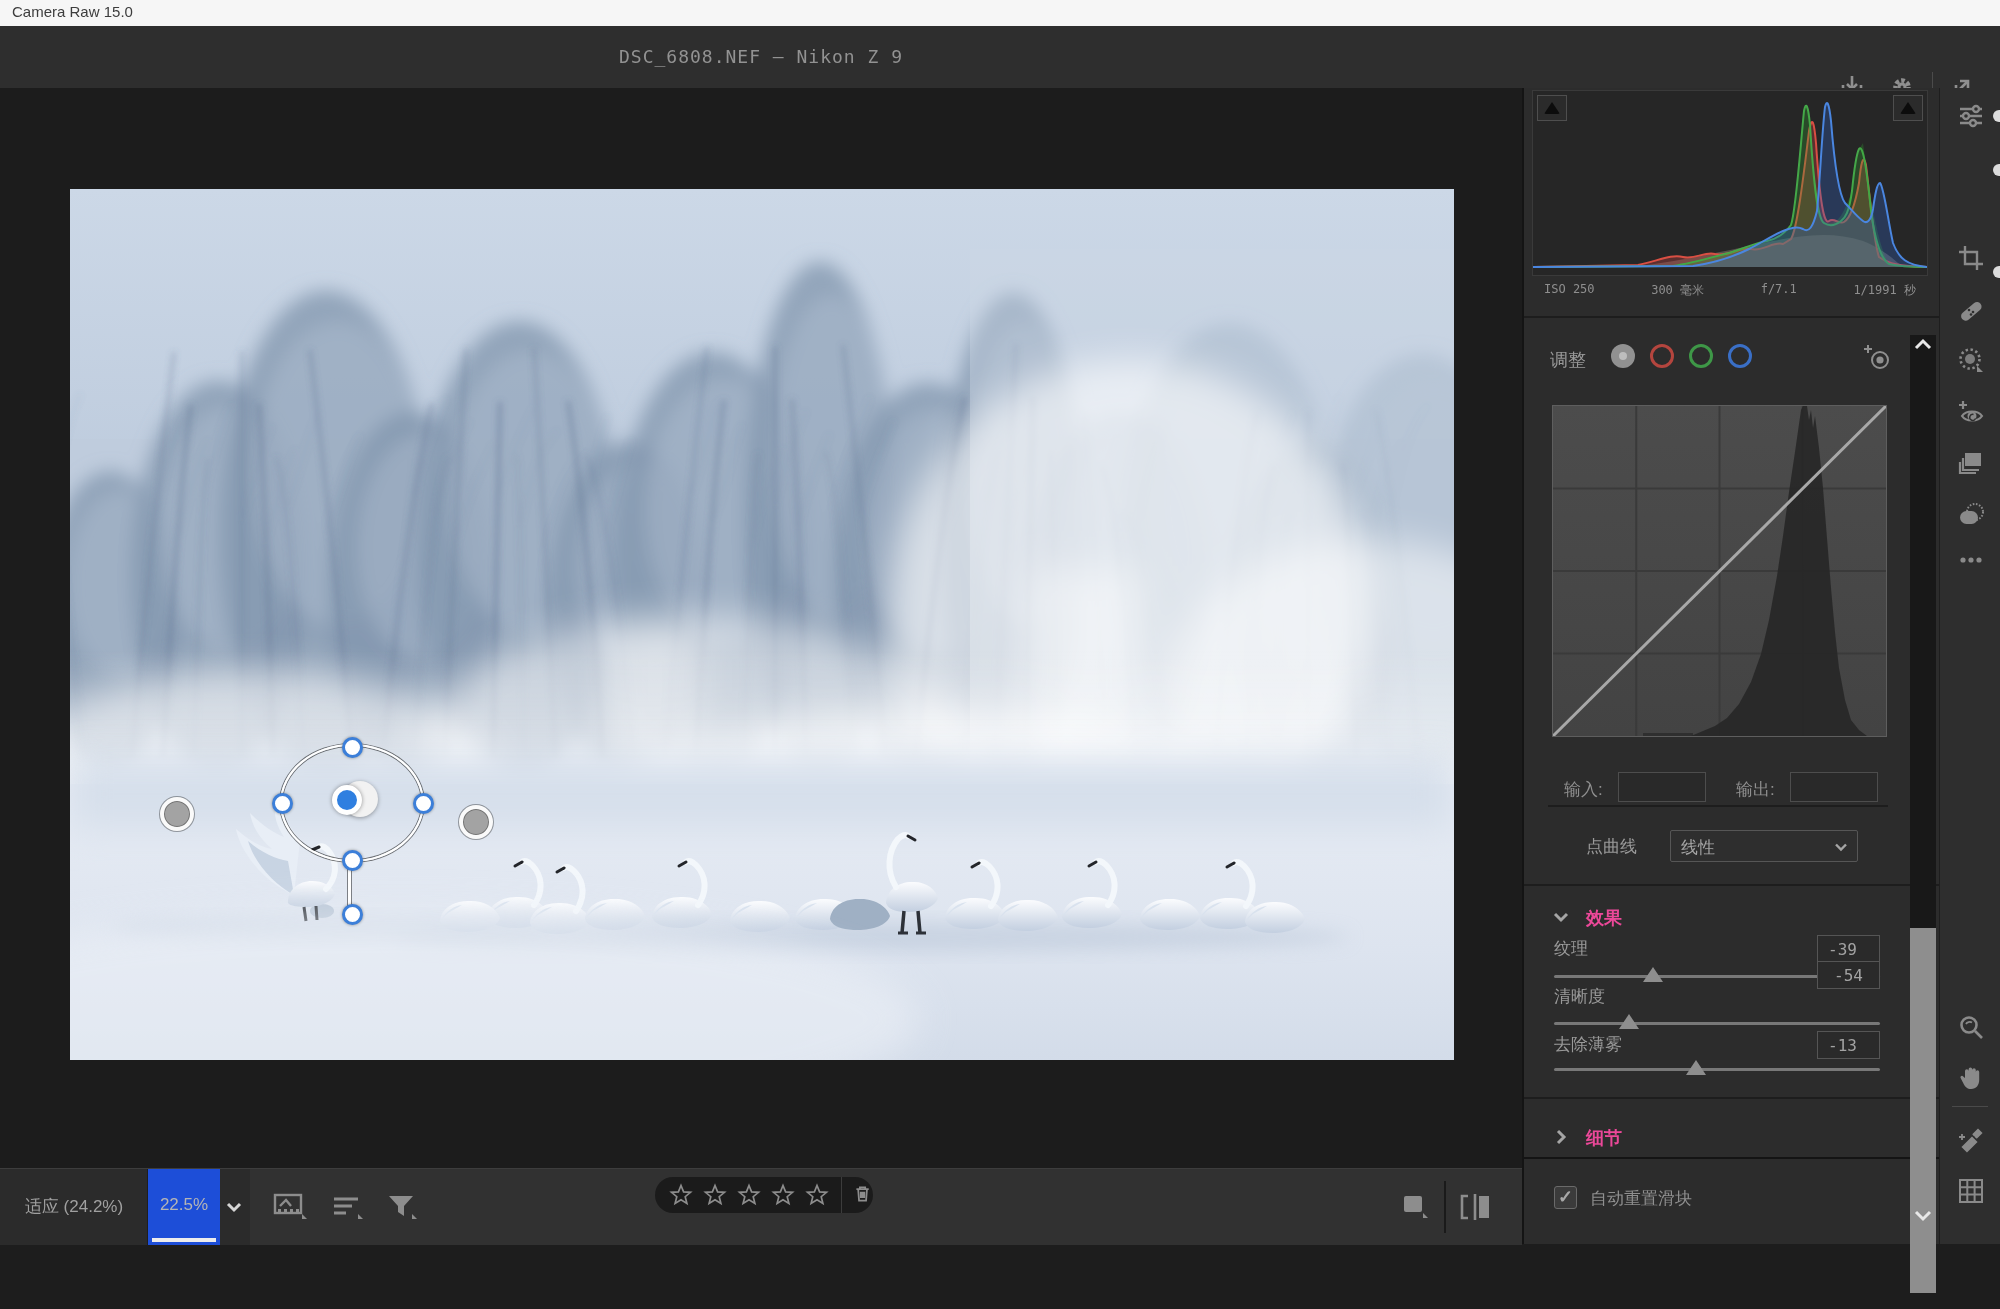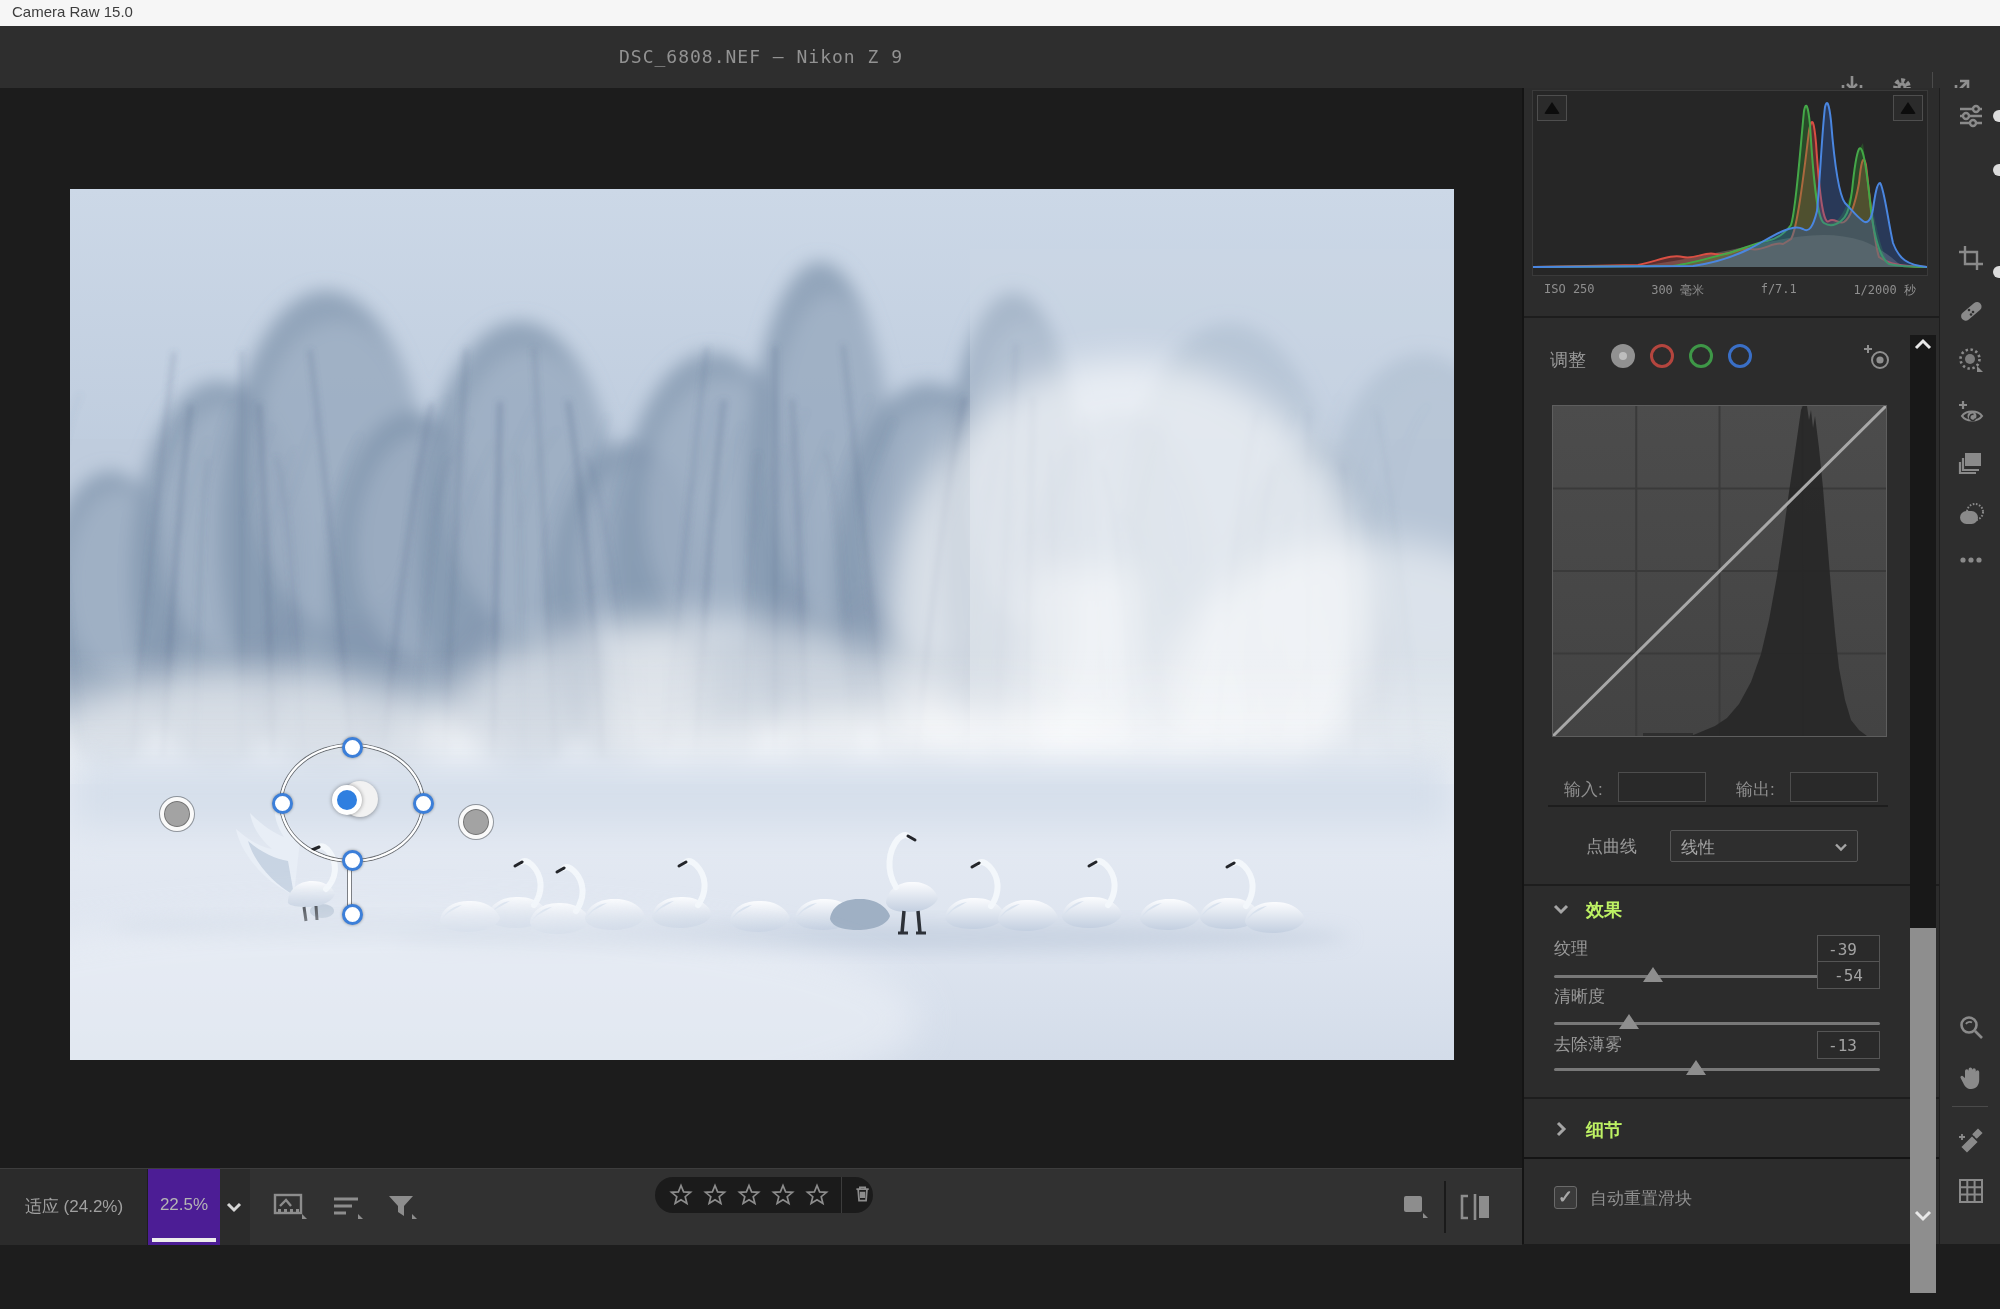--- a/index.html
+++ b/index.html
@@ -31,21 +31,21 @@
   #radial-ellipse{position:absolute;left:210px;top:555px;width:140px;height:114px;border:2px solid #fff;border-radius:50%;
     box-shadow:0 0 0 1px rgba(0,0,0,.5), inset 0 0 0 1px rgba(0,0,0,.5);}
   .handle{position:absolute;width:15px;height:15px;border-radius:50%;background:#fff;border:3px solid #3c7fd9;box-shadow:0 0 3px rgba(0,0,0,.4);}
   #rot-line{position:absolute;left:278px;top:667px;width:3px;height:50px;background:#fff;box-shadow:0 0 0 1px rgba(0,0,0,.45);}
   #pin-ghost{position:absolute;left:272px;top:592px;width:36px;height:36px;border-radius:50%;background:#f2f2f2;box-shadow:0 1px 4px rgba(0,0,0,.35);}
   #pin-active{position:absolute;left:262px;top:596px;width:20px;height:20px;border-radius:50%;background:#2f7fe0;border:5px solid #fff;box-shadow:0 0 4px rgba(0,0,0,.4);}
 
   
   #filmstrip{left:0;top:1168px;width:1522px;height:76px;background:#2b2b2b;border-top:1px solid #3d3d3d;}
   #fit-label{position:absolute;left:0;top:0;width:148px;height:76px;line-height:76px;text-align:center;color:#a0a0a0;font-size:17px;}
-  #zoom-cell{position:absolute;left:148px;top:0;width:72px;height:76px;background:#4c1d95;}
+  #zoom-cell{position:absolute;left:148px;top:0;width:72px;height:76px;background:#1d4ed8;}
   #zoom-cell .v{display:block;text-align:center;line-height:72px;color:#b5b5b5;font-size:17px;}
   #zoom-underline{position:absolute;left:4px;bottom:3px;width:64px;height:4px;background:#ededed;}
   #zoom-chevron{position:absolute;left:222px;top:26px;width:24px;height:24px;color:#d6d6d6;}
   #fs-right{position:absolute;left:250px;top:0;width:1272px;height:76px;background:#313131;}
   .fs-icon{position:absolute;top:22px;width:36px;height:32px;color:#8d8d8d;}
   .fs-icon svg{width:100%;height:100%;}
   #star-pill{position:absolute;left:655px;top:1177px;width:218px;height:36px;background:#1b1b1b;border-radius:18px;
     display:flex;align-items:center;padding:0;}
   #stars{display:flex;gap:10px;margin-left:14px;}
   #stars svg{width:24px;height:24px;display:block;}
@@ -77,21 +77,21 @@
   #curve-box svg{position:absolute;left:0;top:0;}
 
   #io-row{position:absolute;left:0;top:684px;width:417px;height:34px;color:#8f8f8f;font-size:17px;}
   #io-row .lbl{position:absolute;top:6px;}
   .io-box{position:absolute;top:0;width:88px;height:30px;border:1px solid #4d4d4d;background:#292929;box-sizing:border-box;}
   #pc-row{position:absolute;left:0;top:742px;width:417px;height:34px;color:#9a9a9a;font-size:17px;}
   #pc-dd{position:absolute;left:146px;top:0;width:188px;height:32px;border:1px solid #565656;border-radius:2px;box-sizing:border-box;background:#2e2e2e;}
   #pc-dd .v{position:absolute;left:10px;top:5px;color:#a5a5a5;}
   #pc-dd svg{position:absolute;right:8px;top:8px;width:16px;height:16px;color:#a5a5a5;}
 
-  .sec-head{position:absolute;left:0;width:380px;height:30px;color:#bef264;font-size:18px;font-weight:bold;}
+  .sec-head{position:absolute;left:0;width:380px;height:30px;color:#ec4899;font-size:18px;font-weight:bold;margin-top:8px;}
   .sec-head .chev{position:absolute;left:28px;top:5px;width:18px;height:18px;color:#a5a5a5;}
   .sec-head .t{position:absolute;left:62px;top:3px;}
 
   .sl-label{position:absolute;left:30px;color:#9a9a9a;font-size:17px;}
   .sl-value{position:absolute;left:293px;width:63px;height:28px;border:1px solid #555;background:#2a2a2a;box-sizing:border-box;
     color:#a3a3a3;font-size:16px;text-align:left;padding:4px 0 0 10px;font-family:"DejaVu Sans Mono",monospace;}
   .sl-track{position:absolute;left:30px;width:326px;height:3px;background:#787878;border-radius:2px;}
   .sl-thumb{position:absolute;top:-8px;width:0;height:0;margin-left:-10px;
     border-left:10px solid transparent;border-right:10px solid transparent;border-bottom:15px solid #8e8e8e;}
 
@@ -483,21 +483,21 @@
           <span class="tri"></span>
         </div>
       <div class="clip-ind" style="right:4px;">
           <span class="tri"></span>
         </div>
     </div>
     <div id="exif-row" class="mono">
       <span>ISO 250</span>
       <span>300 毫米</span>
       <span>f/7.1</span>
-      <span>1/2000 秒</span>
+      <span>1/1991 秒</span>
     </div>
     <div class="pdiv" style="top:228px;"></div>
 
     <div id="adjust-row">
       <span id="adjust-label">调整</span>
       <span class="ch ch-all" style="left:87px;"></span>
       <span class="ch ch-r" style="left:126px;"></span>
       <span class="ch ch-g" style="left:165px;"></span>
       <span class="ch ch-b" style="left:204px;"></span>
       <span id="target-tool">

